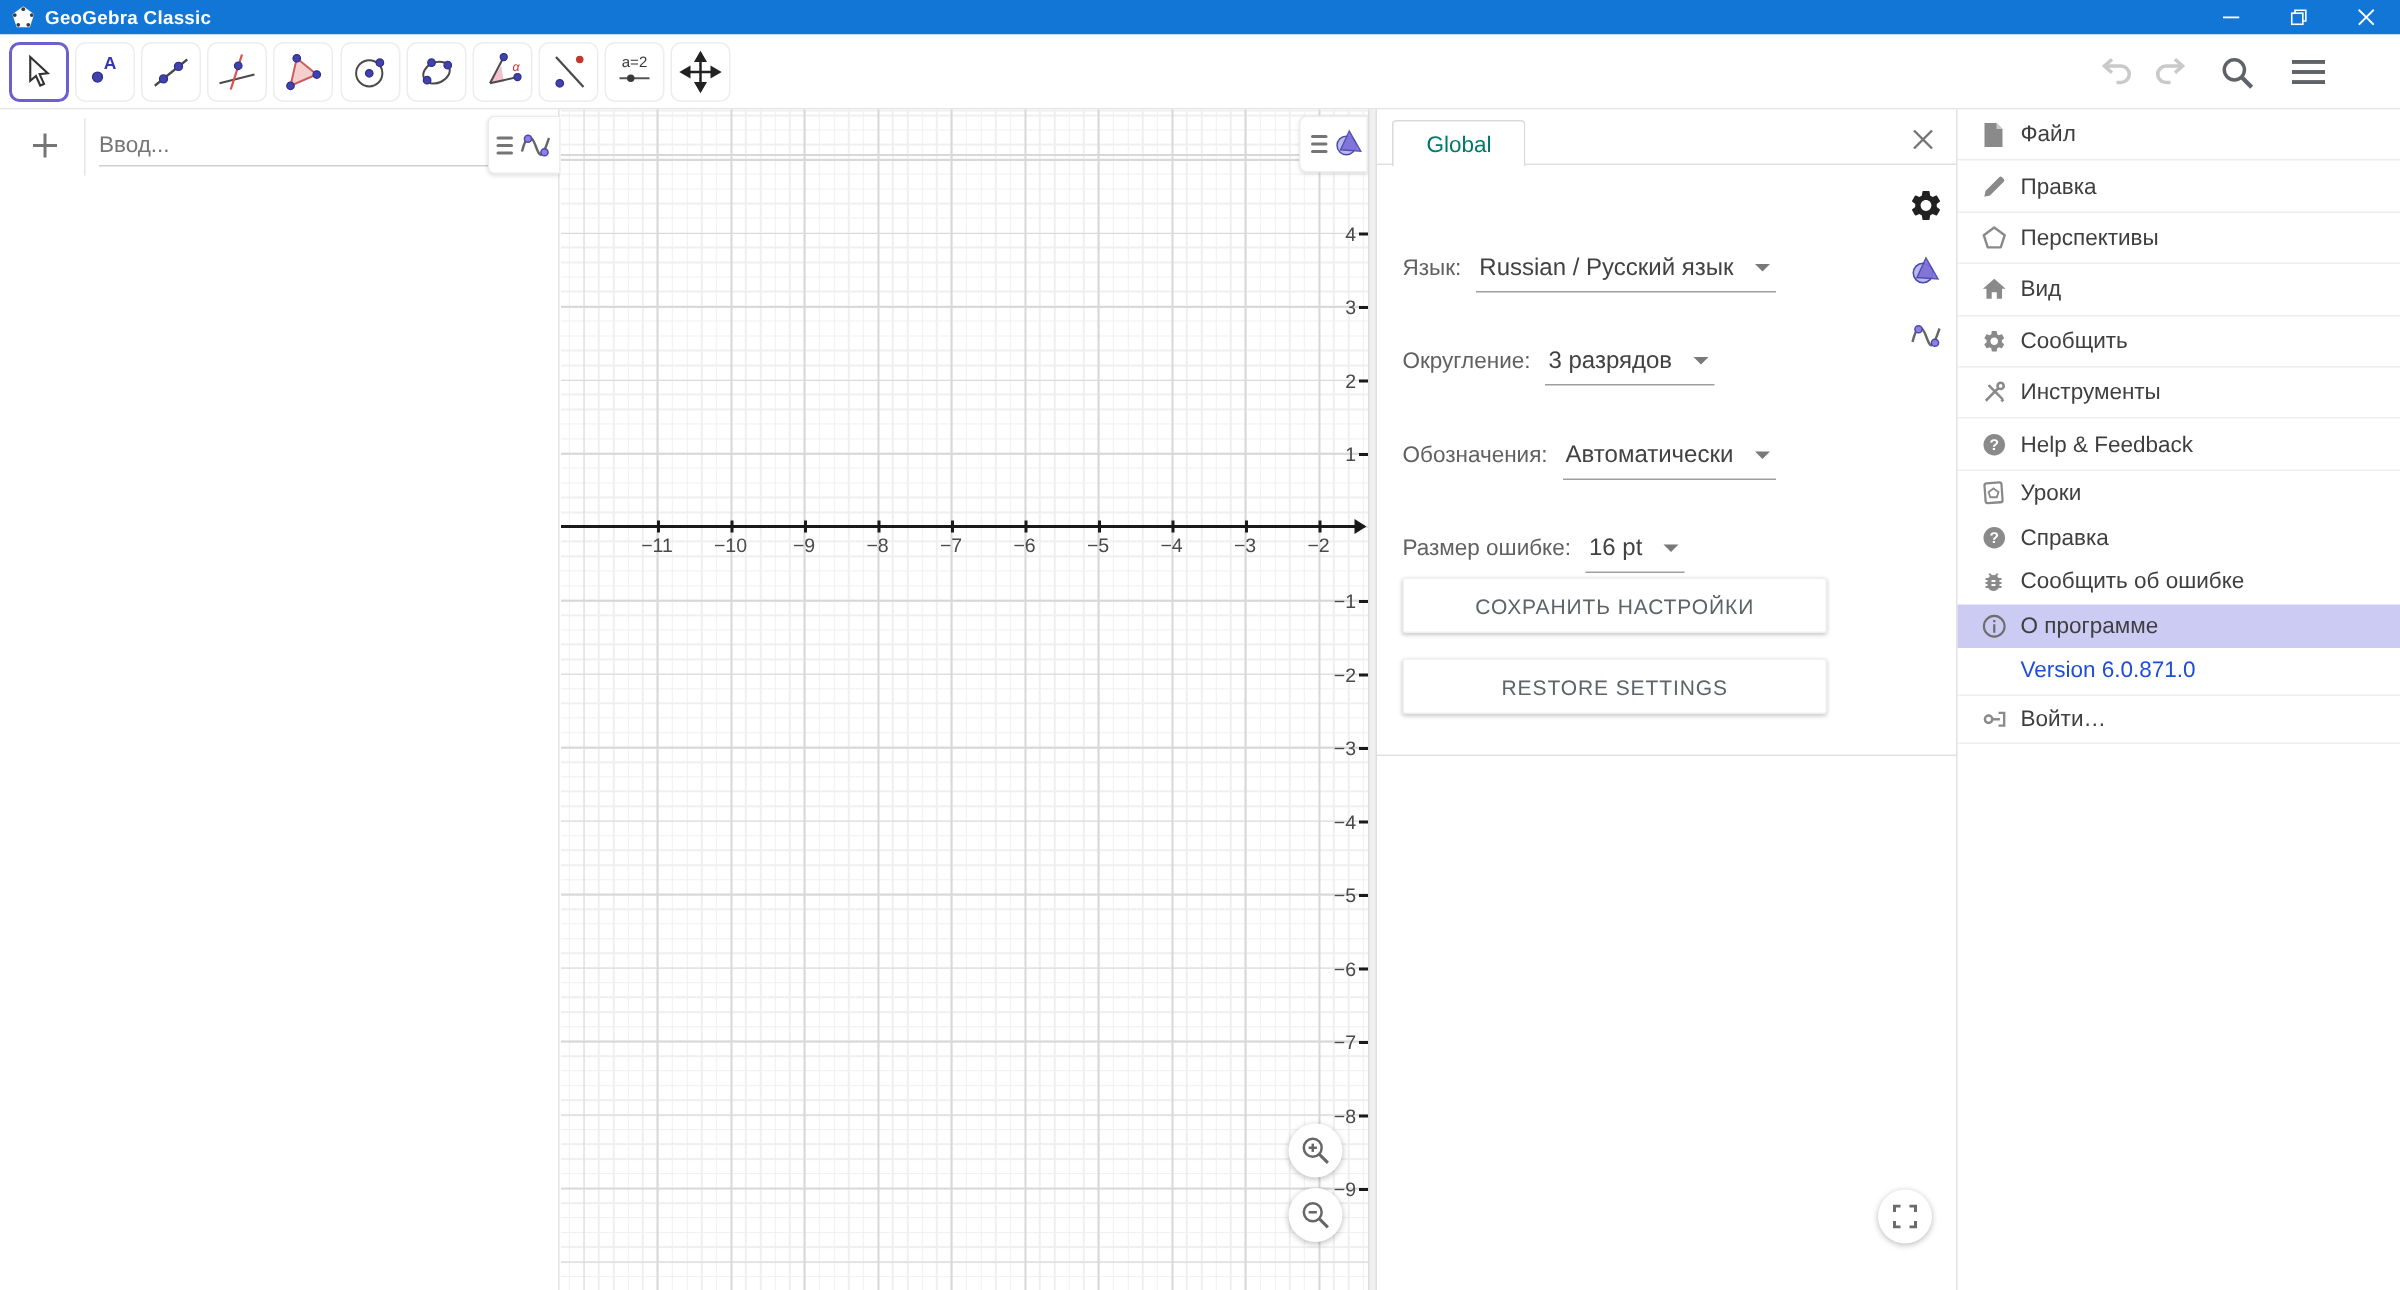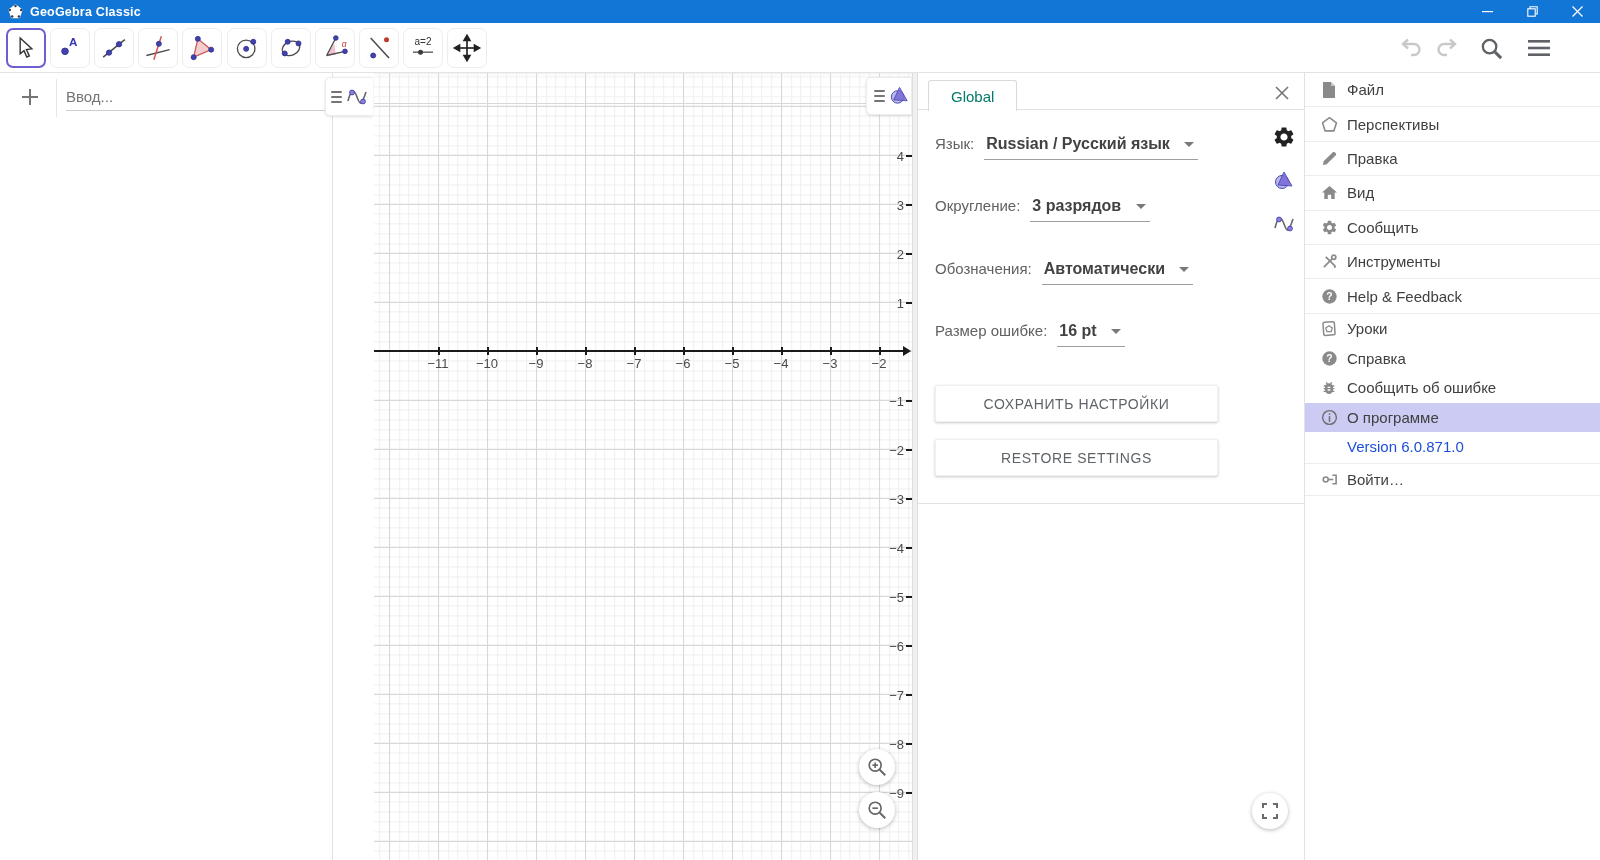--- a/index.html
+++ b/index.html
@@ -16,21 +16,21 @@
 
   
   .toolbar { position:absolute; left:0; top:23px; width:1600px; height:50px;
     background:#fff; border-bottom:1px solid #e3e3e3; }
   .toolbtn { position:absolute; top:5px; width:40px; height:40px; background:#fff;
     border:1px solid #ededed; border-radius:7px; display:flex; align-items:center; justify-content:center; }
   .toolbtn.sel { border:2px solid #6c5fd0; }
   .tb-right { position:absolute; top:5px; width:38px; height:40px; display:flex; align-items:center; justify-content:center; }
 
   
-  .algebra { position:absolute; left:0; top:73px; width:333px; height:787px;
+  .algebra { position:absolute; left:0; top:73px; width:373px; height:787px;
     background:#fff; border-right:1px solid #e2e2e2; }
   .inputrow { position:absolute; left:0; top:0; width:373px; height:48px; }
   .plusbtn { position:absolute; left:12px; top:6px; width:36px; height:36px;
     display:flex; align-items:center; justify-content:center; color:#757575; font-size:24px; font-weight:300; }
   .inputdiv { position:absolute; left:56px; top:6px; height:38px; border-left:1px solid #e6e6e6; }
   .ggbinput { position:absolute; left:66px; top:10px; width:262px; height:28px; border:none; outline:none;
     border-bottom:1px solid #cfcfcf; font-size:15px; color:#333; background:transparent; }
   .ggbinput::placeholder { color:#757575; }
   .stylecard { position:absolute; right:0; top:4px; width:48px; height:39px; background:#fff;
     border:1px solid #ececec; border-right:none; border-radius:5px 0 0 5px;
@@ -65,22 +65,22 @@
   
   .settings { position:absolute; left:918px; top:73px; width:386px; height:787px; background:#fff; }
   .tabrow { position:absolute; left:0; top:0; width:386px; height:37px; border-bottom:1px solid #e0e0e0; }
   .tab { position:absolute; left:10px; top:7px; height:31px; padding:0 22px; background:#fff;
     border:1px solid #dadada; border-bottom:none; border-radius:3px 3px 0 0;
     display:flex; align-items:center; font-size:15px; color:#00796b; }
   .closex { position:absolute; right:11px; top:9px; width:22px; height:22px;
     display:flex; align-items:center; justify-content:center; }
   .railbtn { position:absolute; left:353px; width:26px; height:26px; display:flex; align-items:center; justify-content:center; }
   .srow { position:absolute; left:17px; height:30px; display:flex; align-items:baseline; }
-  .slabel { font-size:15px; color:#616161; margin-right:10px; }
-  .svalue { font-size:16px; color:#424242; border-bottom:1px solid #9e9e9e; padding:0 4px 6px 2px;font-weight:bold; }
+  .slabel { font-size:15px; color:#616161; margin-right:10px;margin-top:35px; }
+  .svalue { font-size:16px; color:#424242; border-bottom:1px solid #9e9e9e; padding:0 4px 6px 2px; }
   .caret { display:inline-block; margin-left:10px; width:0; height:0; border-left:5px solid transparent;
     border-right:5px solid transparent; border-top:5px solid #797979; position:relative; top:-2px; }
   .sbtn { position:absolute; left:17px; width:283px; height:37px; background:#fff; border:1px solid #f0f0f0;
     border-radius:2px; box-shadow:0 1px 3px rgba(0,0,0,.22); display:flex; align-items:center; justify-content:center;
     font-size:14px; color:#5f6368; letter-spacing:.6px; }
   .sdivider { position:absolute; left:0; top:430px; width:386px; height:1px; background:#e2e2e2; }
 
   
   .menu { position:absolute; left:1304px; top:73px; width:296px; height:787px; background:#fff;
     border-left:1px solid #e2e2e2; }
@@ -433,32 +433,32 @@
       <svg width="16" height="18" viewBox="0 0 16 18">
           <path d="M2 1 h8 l4 4 v12 H2 Z" fill="#8a8a8a"></path>
           <path d="M10 1 v4 h4" fill="#c9c9c9"></path>
         </svg>
     </span>
       <span class="mlabel">Файл</span>
   </div>
   <div class="mitem ga">
     <span class="mic">
       <svg width="17" height="17" viewBox="0 0 18 18">
+          <path d="M2 16 l.8-4 L12.5 2.3 a1.4 1.4 0 0 1 2 0 l1.2 1.2 a1.4 1.4 0 0 1 0 2 L6 15.2 Z" fill="#8a8a8a"></path>
+        </svg>
+    </span>
+      <span class="mlabel">Правка</span>
+  </div>
+  <div class="mitem ga">
+    <span class="mic">
+      <svg width="17" height="17" viewBox="0 0 18 18">
           <polygon points="9,1.8 16.4,7.2 13.6,15.8 4.4,15.8 1.6,7.2" fill="none" stroke="#8a8a8a" stroke-width="1.7" stroke-linejoin="round"></polygon>
         </svg>
     </span>
       <span class="mlabel">Перспективы</span>
-  </div>
-  <div class="mitem ga">
-    <span class="mic">
-      <svg width="17" height="17" viewBox="0 0 18 18">
-          <path d="M2 16 l.8-4 L12.5 2.3 a1.4 1.4 0 0 1 2 0 l1.2 1.2 a1.4 1.4 0 0 1 0 2 L6 15.2 Z" fill="#8a8a8a"></path>
-        </svg>
-    </span>
-      <span class="mlabel">Правка</span>
   </div>
   <div class="mitem ga">
     <span class="mic">
       <svg width="17" height="17" viewBox="0 0 18 18">
           <path d="M9 2 L17 9 H14.5 V16 H10.8 V11.5 H7.2 V16 H3.5 V9 H1 Z" fill="#8a8a8a"></path>
         </svg>
     </span>
       <span class="mlabel">Вид</span>
   </div>
   <div class="mitem ga">

